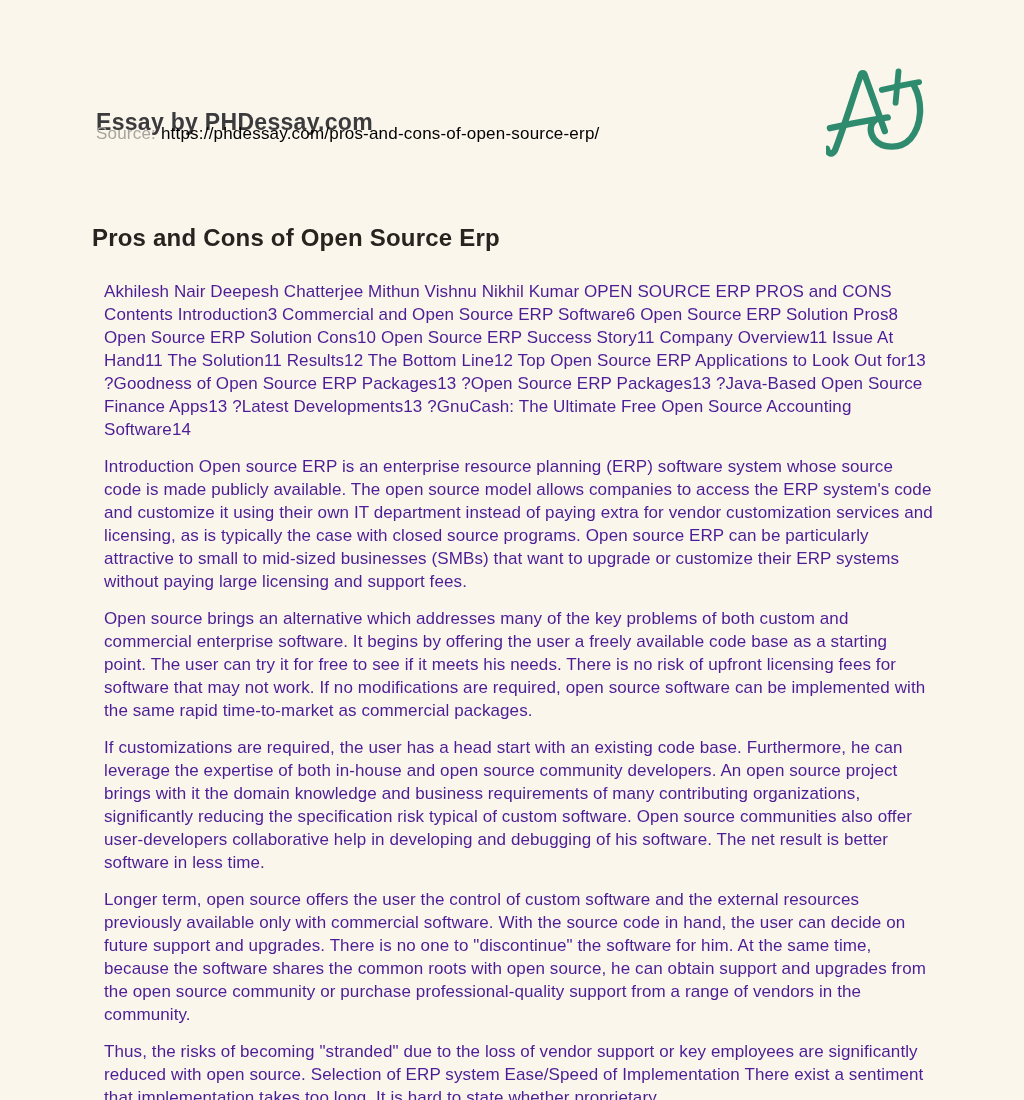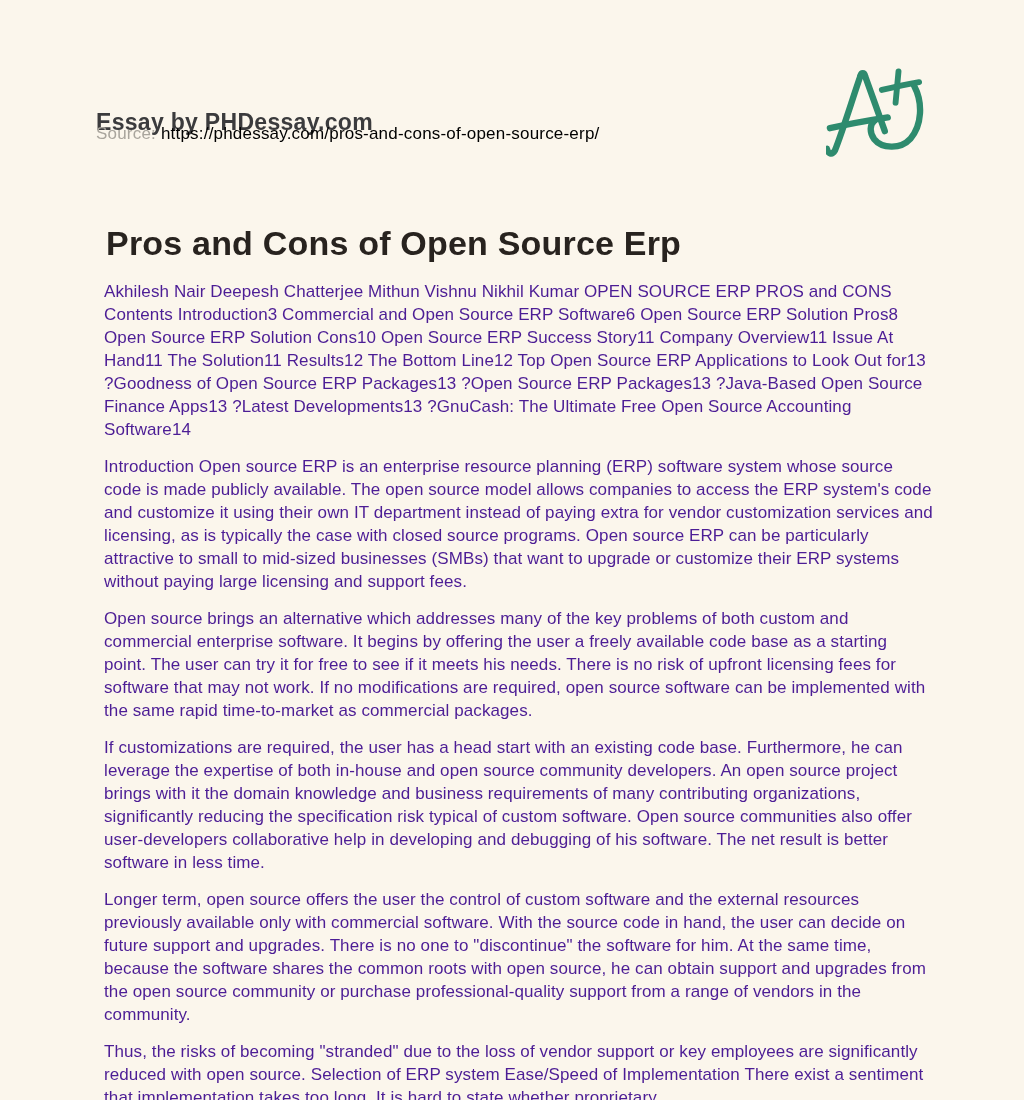--- a/index.html
+++ b/index.html
@@ -51,24 +51,24 @@
     width: 98px;
     height: 96px;
   }
   .logo svg {
     width: 100%;
     height: 100%;
     display: block;
   }
   .essay-title {
     position: absolute;
-    left: 106px;
+    left: 92px;
     top: 224px;
     width: 840px;
-    font-size: 34px;
+    font-size: 24px;
     font-weight: 700;
     color: #28231F;
     letter-spacing: 0.2px;
     line-height: 1.15;
     margin: 0;
   }
   .essay-body {
     position: absolute;
     left: 96px;
     top: 280px;

